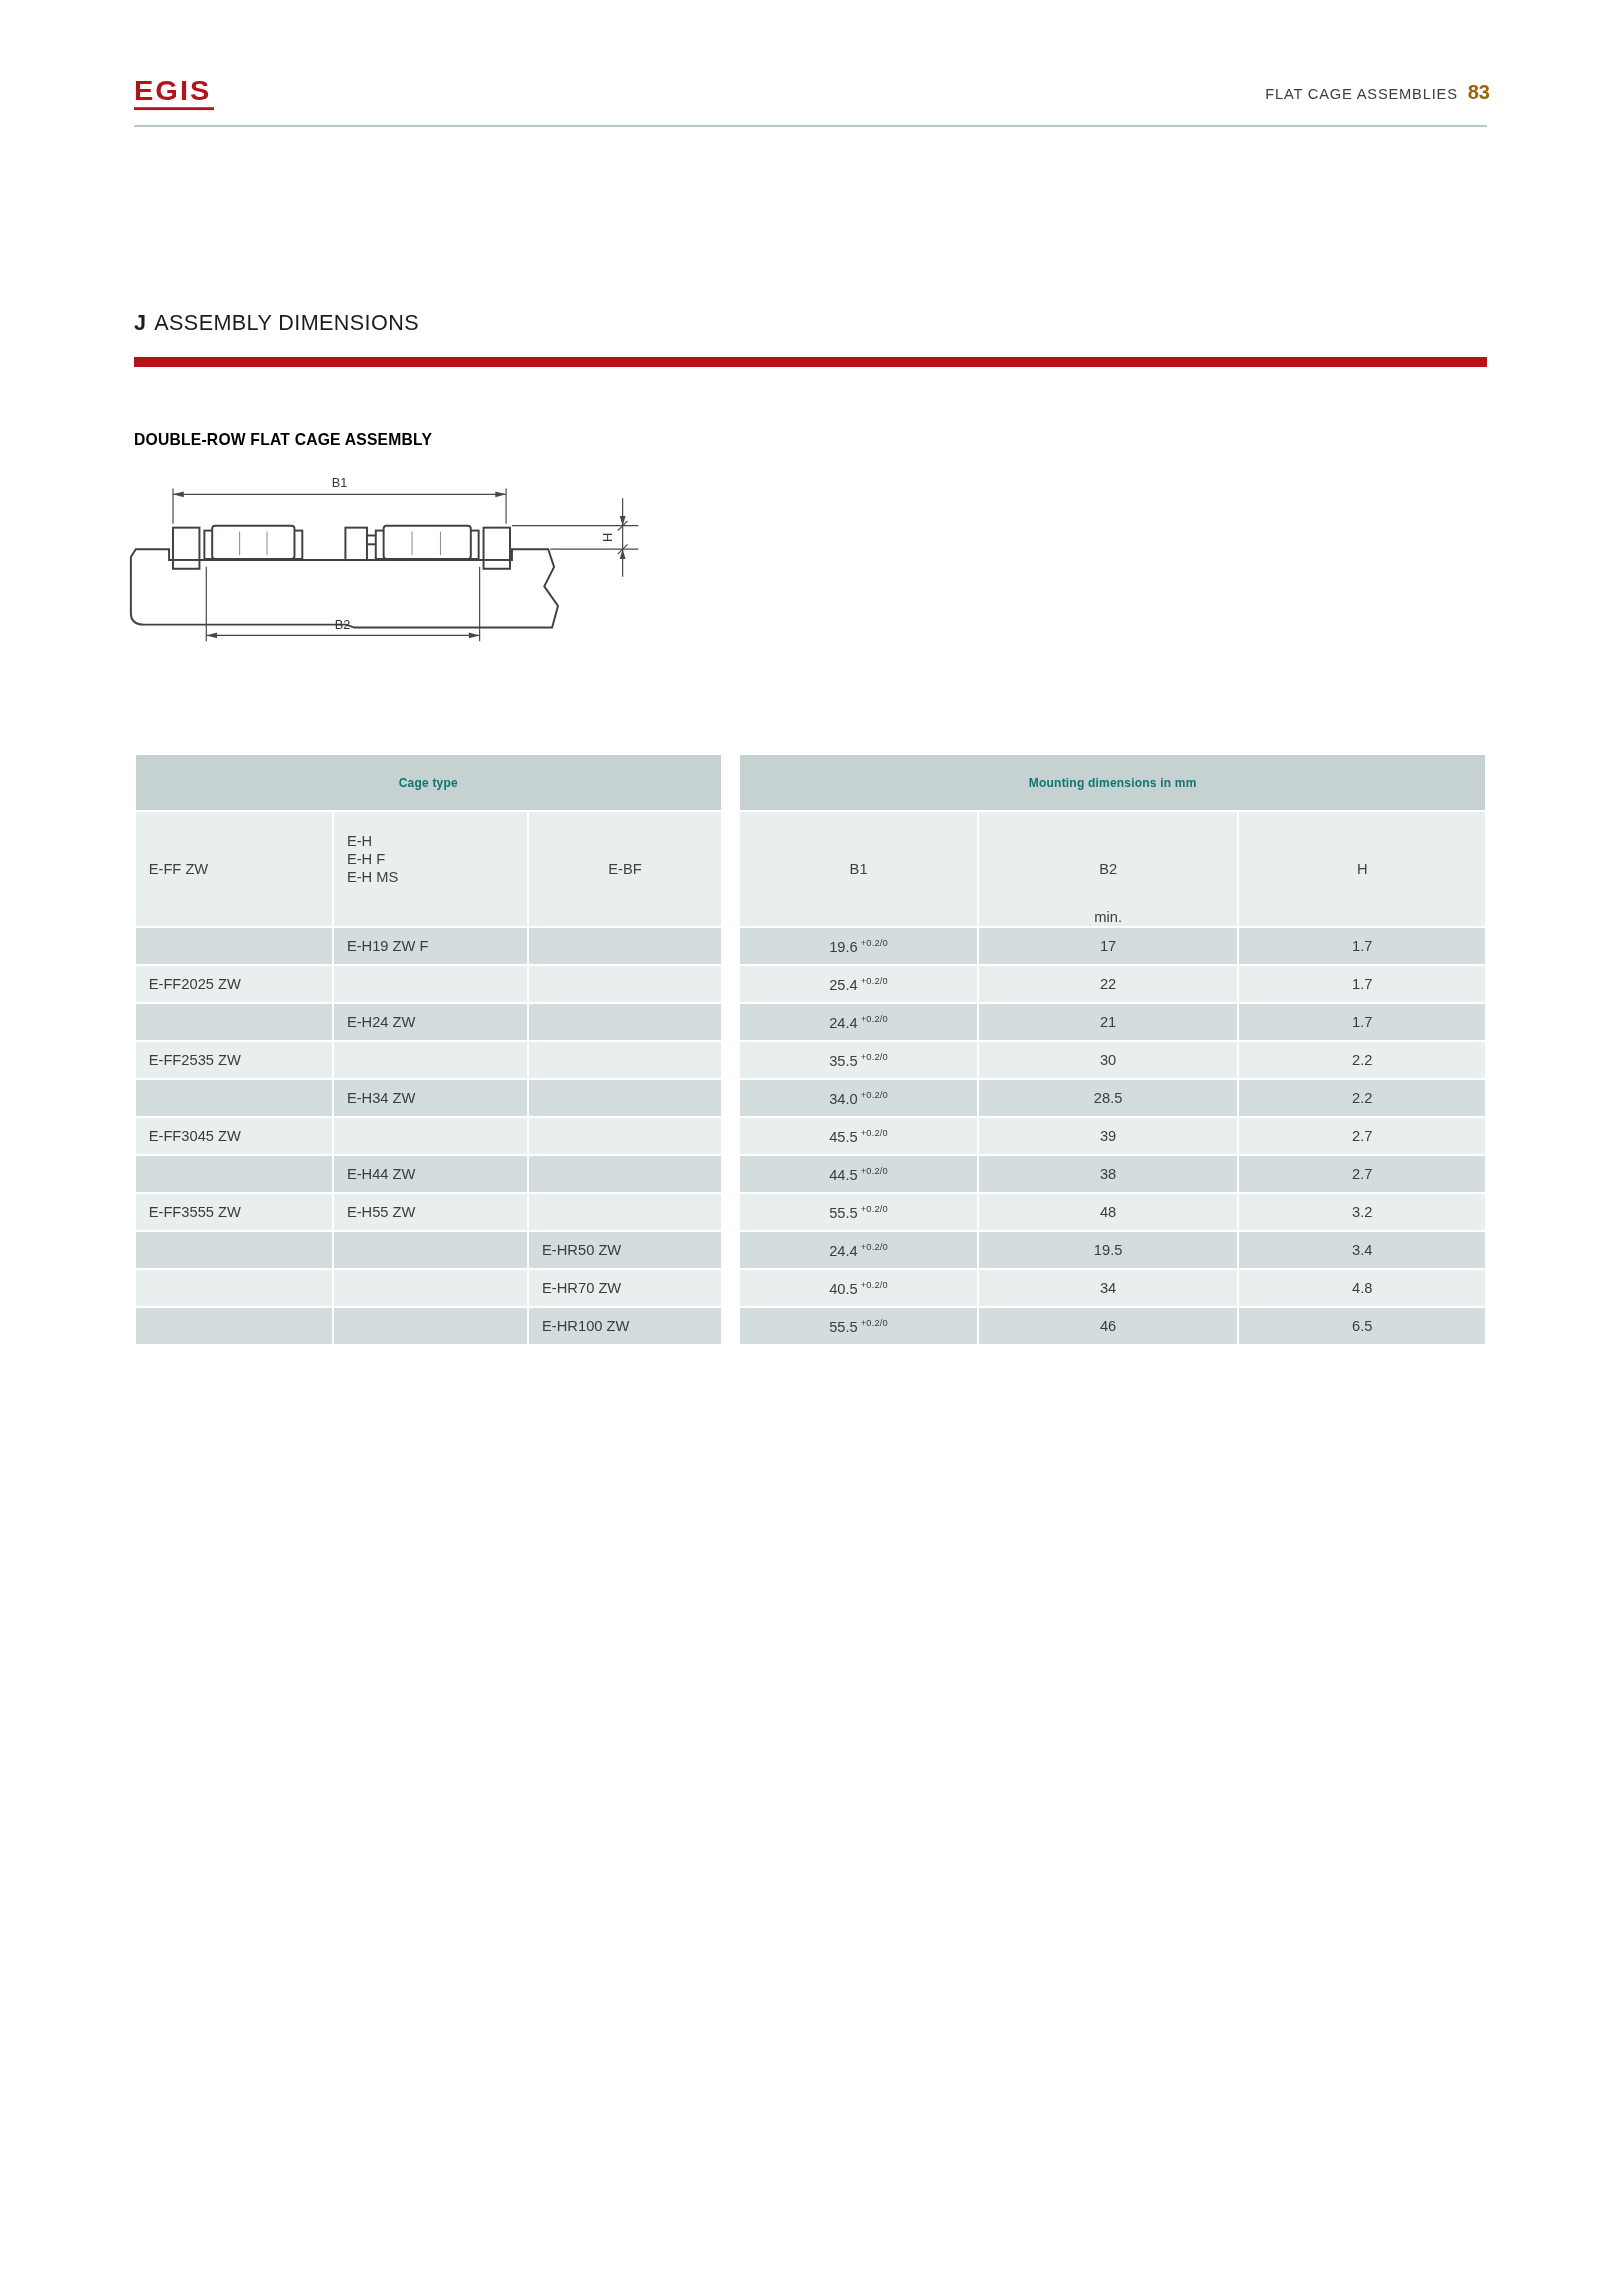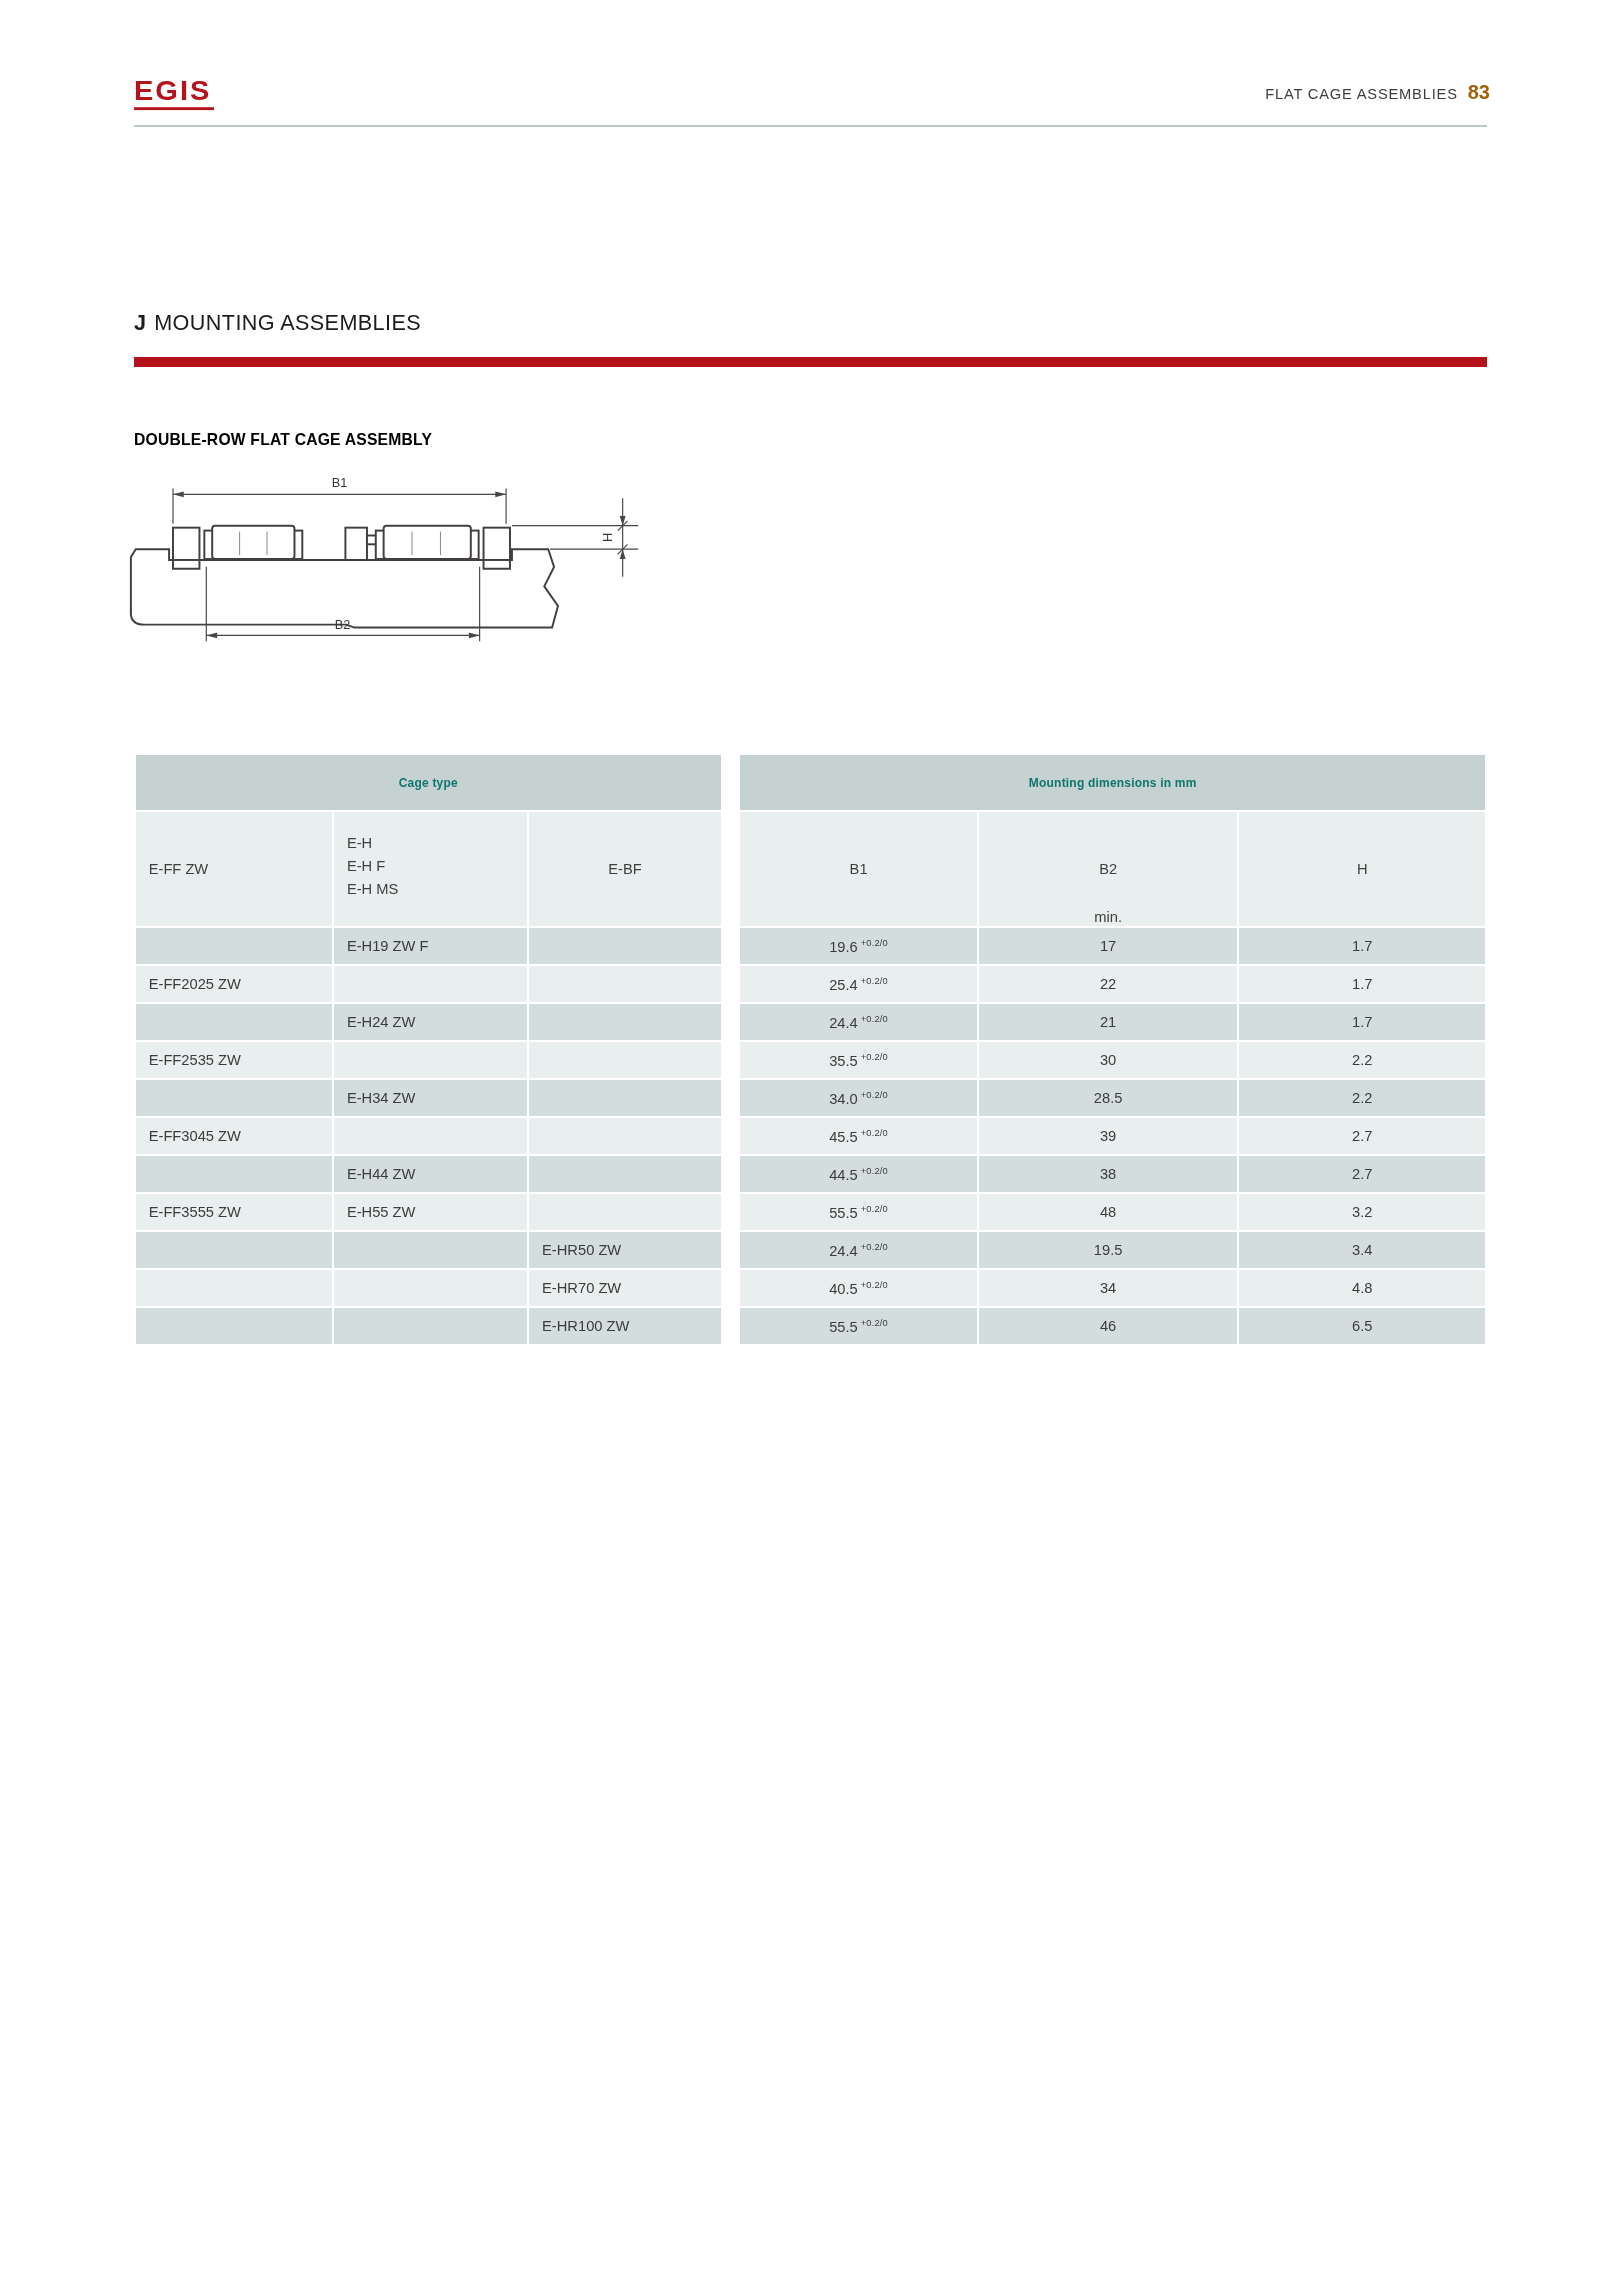--- a/index.html
+++ b/index.html
@@ -26,21 +26,21 @@
 
   
   .dims-table-wrap { position:absolute; left:134px; top:753px; width:1353px; }
   table.dims { border-collapse:separate; border-spacing:2.9px; table-layout:fixed; width:1353px; }
   table.dims td { overflow:hidden; }
   td.group-header { background:#c6d1d2; height:55px; font-weight:bold; font-size:12px; color:#0f766e;
                     text-align:center; vertical-align:middle; letter-spacing:0.2px; }
   tr.cols-header td { background:#e9efef; height:114px; vertical-align:top; font-size:14.7px; color:#3f3f3f; }
   td.spacer { background:transparent !important; }
   .cell-eff-h  { padding:49px 0 0 12.7px; text-align:left; }
-  .cell-eh-h   { padding:19.6px 0 0 12.7px; white-space:pre-line; line-height:23px; }
+  .cell-eh-h   { padding:19.6px 0 0 12.7px; white-space:pre-line; line-height:18px; }
   .cell-ebf-h, .cell-b1-h, .cell-h-h { padding-top:49px; text-align:center; }
   .cell-b2-h   { text-align:center; }
   .cell-b2-h .b2-lbl { margin-top:49px; }
   .cell-b2-h .b2-min { margin-top:32px; }
   tr.data-row td { height:36px; font-size:14.7px; color:#3c3c3c; vertical-align:middle; }
   tr.row-dark td  { background:#d3dddd; }
   tr.row-light td { background:#e9efef; }
   td.cell-label { text-align:left; padding-left:12.7px; }
   td.num { text-align:center; }
   sup.tol { font-size:9.3px; vertical-align:5.9px; margin-left:2.9px; letter-spacing:0.2px; color:#3c3c3c; }
@@ -56,21 +56,21 @@
 <div class="page">
 
   <div class="logo">EGIS</div>
   <div class="header-right">
     <span class="header-title">FLAT CAGE ASSEMBLIES</span>
     <span class="header-page">83</span>
   </div>
   <div class="header-rule"></div>
 
   <div class="section-heading">
-    <span class="idx">J</span><span>MOUNTING ASSEMBLIES</span>
+    <span class="idx">J</span><span>ASSEMBLY DIMENSIONS</span>
   </div>
   <div class="red-bar"></div>
 
   <div class="fig-caption">DOUBLE-ROW FLAT CAGE ASSEMBLY</div>
 
   <svg class="drawing" width="529" height="196" viewBox="0 0 540 200" xmlns="http://www.w3.org/2000/svg">
     <defs>
       <pattern id="hatch" width="13" height="13" patternUnits="userSpaceOnUse">
         <path d="M-1,-1 L14,14" stroke="#6b6565" stroke-width="1"></path>
       </pattern>

